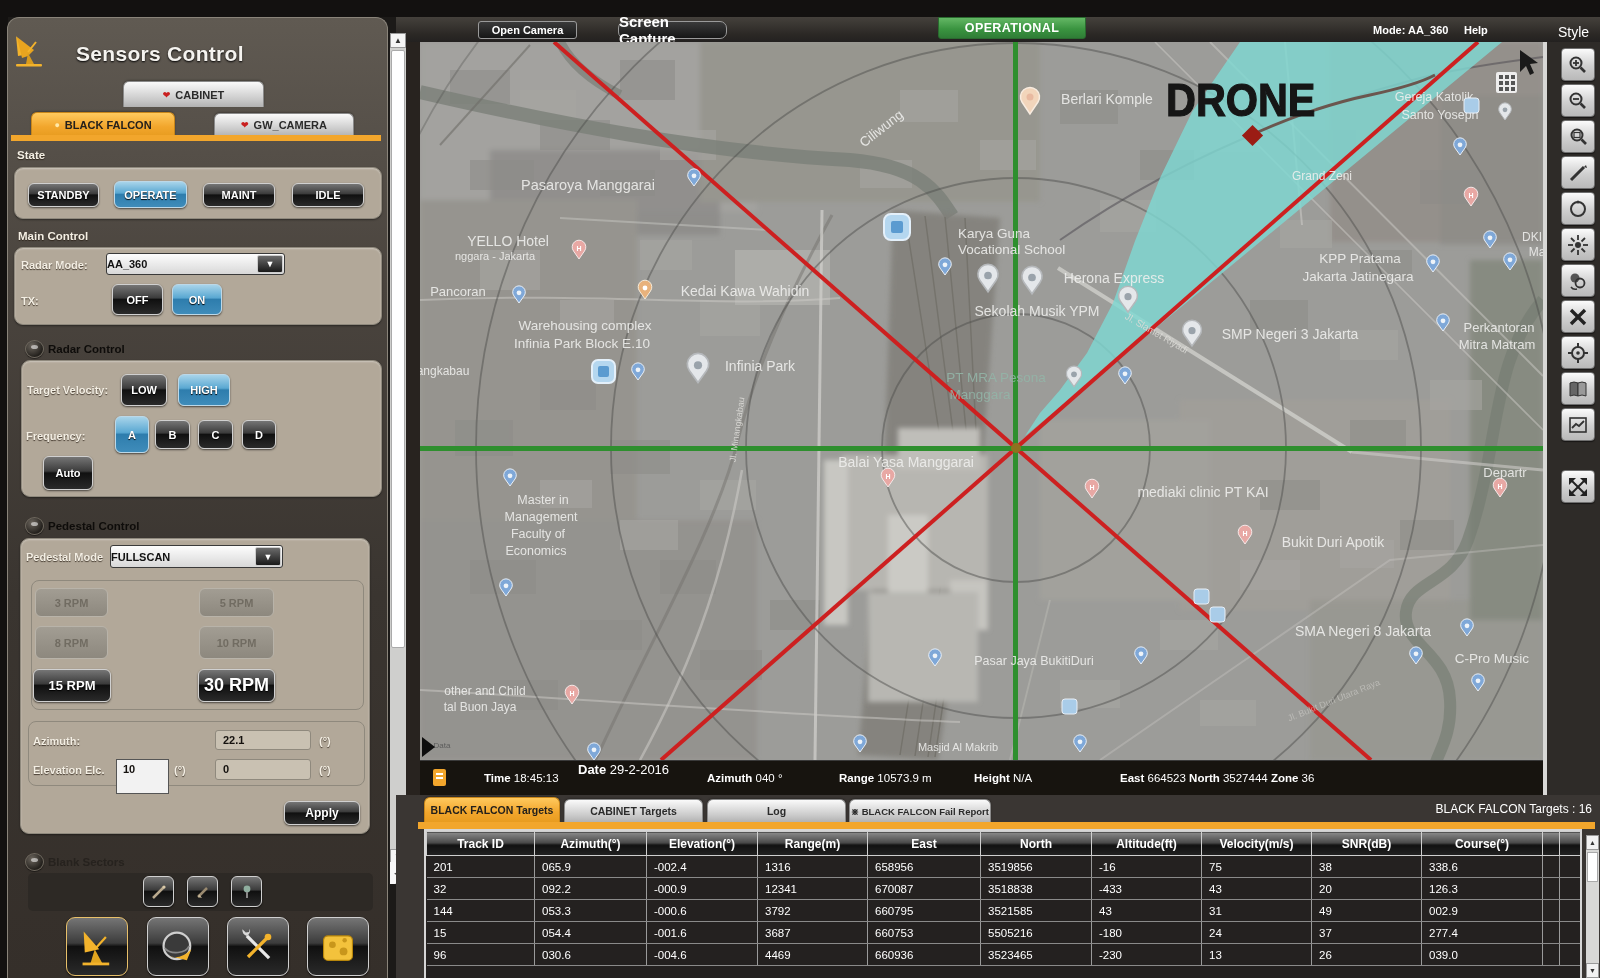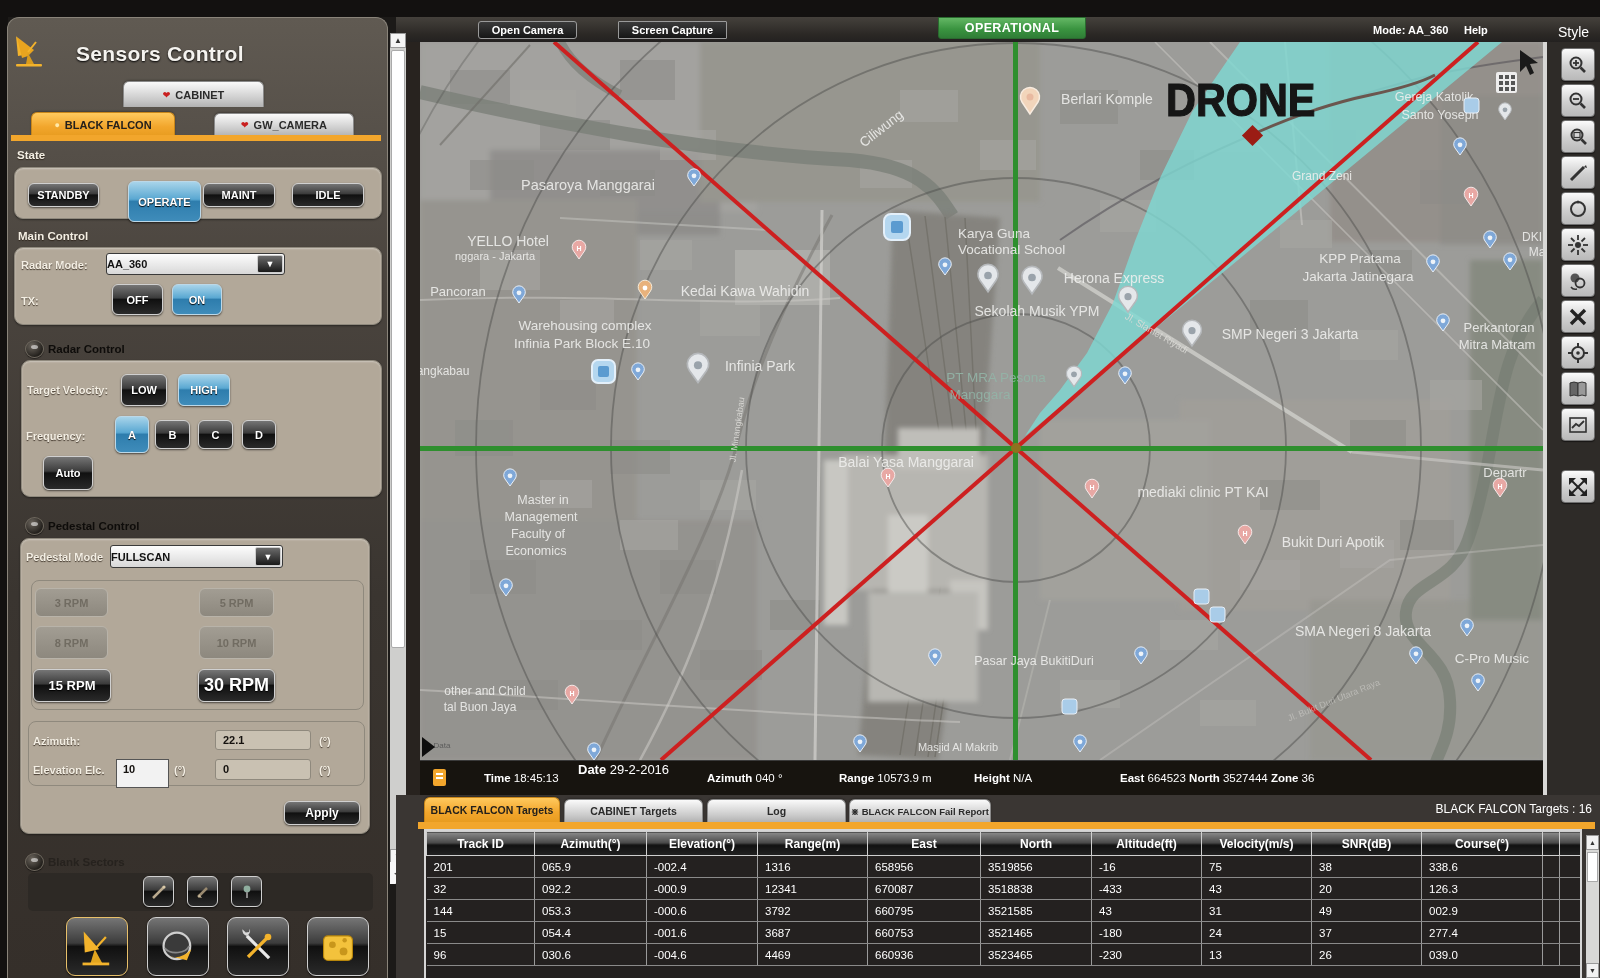--- a/index.html
+++ b/index.html
@@ -21,21 +21,21 @@
 .tab.orange{background:linear-gradient(#ffc95e,#f2a62c 60%,#e89c20);border-color:#c8861a;color:#23201c}
 </style>
 </head>
 <body>
 
 <div class="abs" style="left:0;top:0;width:1600px;height:17px;background:#131110"></div>
 <div class="abs" style="left:0;top:0;width:8px;height:978px;background:#131110"></div>
 
 <div class="abs" style="left:396px;top:17px;width:1204px;height:25px;background:linear-gradient(#45413c,#2b2825 70%,#232120)">
   <div class="abs" style="left:82px;top:4px;width:99px;height:18px;background:linear-gradient(#3a3a3a,#161616);border:1px solid #9a9a9a;border-radius:3px;color:#fff;font-size:11px;font-weight:bold;display:flex;align-items:center;justify-content:center">Open Camera</div>
-  <div class="abs" style="left:222px;top:4px;width:109px;height:18px;background:linear-gradient(#3a3a3a,#161616);border:1px solid #9a9a9a;border-radius:1px;color:#fff;font-size:11px;font-weight:bold;display:flex;align-items:center;justify-content:center">Screen Capture</div>
+  <div class="abs" style="left:222px;top:4px;width:109px;height:18px;background:linear-gradient(#3a3a3a,#161616);border:1px solid #9a9a9a;border-radius:7px;color:#fff;font-size:15px;font-weight:bold;display:flex;align-items:center;justify-content:center">Screen Capture</div>
   <div class="abs" style="left:542px;top:0;width:148px;height:22px;background:linear-gradient(#64b765,#3a9440 55%,#2f7d36);border:1px solid #2a6b2f;border-radius:0 0 3px 3px;color:#fff;font-size:12.5px;font-weight:bold;display:flex;align-items:center;justify-content:center;letter-spacing:.4px">OPERATIONAL</div>
   <div class="abs" style="left:977px;top:7px;color:#fff;font-size:11px;font-weight:bold">Mode: AA_360</div>
   <div class="abs" style="left:1068px;top:7px;color:#fff;font-size:11px;font-weight:bold">Help</div>
   <div class="abs" style="left:1162px;top:7px;color:#fff;font-size:14px;font-weight:normal">Style</div>
 </div>
 
 <div class="abs" id="lpanel" style="left:7px;top:17px;width:381px;height:961px;background:linear-gradient(#605a52,#4a443e 28%,#3a3530 60%,#352f2a);border-radius:12px 12px 0 0;border:1px solid #8a847a;border-bottom:none">
 
   <svg class="abs" style="left:6px;top:16px" width="36" height="36" viewBox="0 0 36 36">
     <polygon points="2,2 16,20 4,22" fill="#f3b32c"></polygon>
@@ -47,21 +47,21 @@
   <div class="abs" style="left:68px;top:24px;font-size:21px;font-weight:bold;color:#f5f3ef;text-shadow:0 1px 2px #000;letter-spacing:.3px">Sensors Control</div>
 
   <div class="tab" style="left:115px;top:63px;width:141px;height:26px"><span style="color:#c91f1f;font-size:9px;margin-right:5px">❤</span>CABINET</div>
   <div class="tab" style="left:206px;top:95px;width:140px;height:23px"><span style="color:#c91f1f;font-size:9px;margin-right:5px">❤</span>GW_CAMERA</div>
   <div class="tab orange" style="left:23px;top:94px;width:144px;height:24px"><span style="color:#ffe9a8;font-size:9px;margin-right:5px">●</span>BLACK FALCON</div>
   <div class="abs" style="left:3px;top:117px;width:370px;height:6px;background:#f2a62c"></div>
   <div class="lbl" style="left:9px;top:131px;font-size:11.5px">State</div>
 
   <div class="grp" style="left:6px;top:149px;width:368px;height:52px"></div>
   <div class="btn" style="left:20px;top:165px;width:71px;height:24px">STANDBY</div>
-  <div class="btn blue" style="left:120px;top:163px;width:73px;height:41px">OPERATE</div>
+  <div class="btn blue" style="left:106px;top:163px;width:73px;height:27px">OPERATE</div>
   <div class="btn" style="left:195px;top:165px;width:72px;height:24px">MAINT</div>
   <div class="btn" style="left:284px;top:165px;width:72px;height:24px">IDLE</div>
   <div class="lbl" style="left:10px;top:212px;font-size:11.5px">Main Control</div>
 
   <div class="grp" style="left:6px;top:229px;width:368px;height:78px"></div>
   <div class="lbl" style="left:13px;top:241px">Radar Mode:</div>
   <div class="combo" style="left:98px;top:235px;width:179px;height:22px">AA_360<span class="arr">▼</span></div>
   <div class="lbl" style="left:13px;top:277px">TX:</div>
   <div class="btn" style="left:104px;top:266px;width:51px;height:31px">OFF</div>
   <div class="btn blue" style="left:164px;top:266px;width:50px;height:31px">ON</div>
@@ -89,21 +89,21 @@
   <div class="btn gray" style="left:191px;top:570px;width:75px;height:29px">5 RPM</div>
   <div class="btn gray" style="left:27px;top:608px;width:73px;height:33px">8 RPM</div>
   <div class="btn gray" style="left:191px;top:608px;width:75px;height:33px">10 RPM</div>
   <div class="btn" style="left:25px;top:651px;width:78px;height:33px;font-size:13px">15 RPM</div>
   <div class="btn" style="left:190px;top:651px;width:77px;height:33px;font-size:18px">30 RPM</div>
   <div class="abs" style="left:20px;top:703px;width:337px;height:65px;border:1px solid #8f897d;border-radius:8px"></div>
   <div class="lbl" style="left:25px;top:717px">Azimuth:</div>
   <div class="abs" style="left:207px;top:712px;width:96px;height:20px;background:#c9c1b2;border:1px solid #8f897d;border-radius:3px;font-size:11px;font-weight:bold;color:#15120f;padding:3px 0 0 7px">22.1</div>
   <div class="lbl" style="left:311px;top:717px">(°)</div>
   <div class="lbl" style="left:25px;top:746px">Elevation Elc.</div>
-  <div class="abs" style="left:108px;top:741px;width:53px;height:29px;background:#f2f2f2;border:1px solid #555;font-size:11px;font-weight:bold;color:#15120f;padding:3px 0 0 6px">10</div>
+  <div class="abs" style="left:108px;top:741px;width:53px;height:35px;background:#f2f2f2;border:1px solid #555;font-size:11px;font-weight:bold;color:#15120f;padding:3px 0 0 6px">10</div>
   <div class="lbl" style="left:166px;top:746px">(°)</div>
   <div class="abs" style="left:207px;top:741px;width:96px;height:21px;background:#c9c1b2;border:1px solid #8f897d;border-radius:3px;font-size:11px;font-weight:bold;color:#15120f;padding:3px 0 0 7px">0</div>
   <div class="lbl" style="left:311px;top:746px">(°)</div>
   <div class="btn" style="left:276px;top:783px;width:76px;height:24px;font-size:12px">Apply</div>
 
   <div class="hicon" style="left:17px;top:835px"></div>
   <div class="hdrlbl" style="left:40px;top:838px;color:#26221e">Blank Sectors</div>
   <div class="abs" style="left:20px;top:855px;width:345px;height:38px;background:#2d2925;border-radius:5px"></div>
   <div class="btn" style="left:135px;top:858px;width:31px;height:31px">
       <svg width="18" height="18" viewBox="0 0 18 18">
@@ -633,21 +633,21 @@
             <td>002.9</td>
             <td></td>
             <td></td>
           </tr>
       <tr>
             <td>15</td>
             <td>054.4</td>
             <td>-001.6</td>
             <td>3687</td>
             <td>660753</td>
-            <td>3521465</td>
+            <td>5505216</td>
             <td>-180</td>
             <td>24</td>
             <td>37</td>
             <td>277.4</td>
             <td></td>
             <td></td>
           </tr>
       <tr>
             <td>96</td>
             <td>030.6</td>

